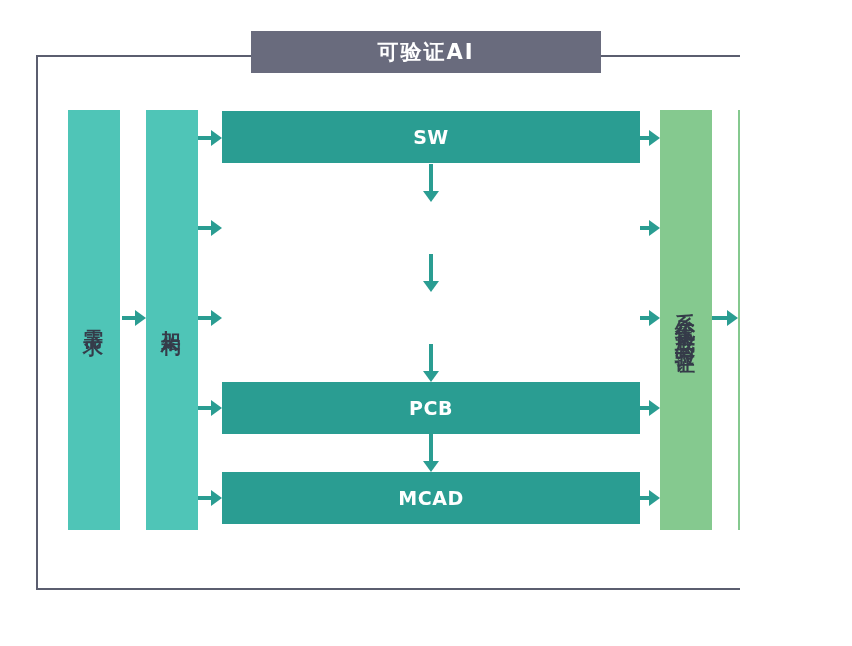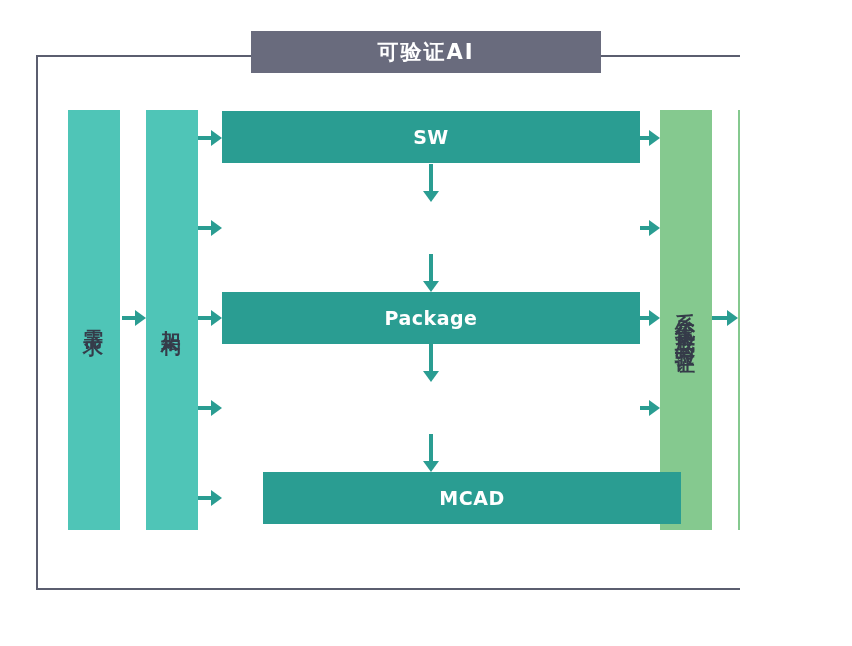--- a/index.html
+++ b/index.html
@@ -69,21 +69,21 @@
     color: #ffffff;
     display: flex; align-items: center; justify-content: center;
     font-size: 19px; font-weight: bold;
     letter-spacing: 0.5px;
     z-index: 2;
   }
   .row-sw  { top: 104px; margin-top: 7px; }
   .row-ic  { top: 202px; }
   .row-pkg { top: 292px; }
   .row-pcb { top: 382px; }
-  .row-mcad{ top: 472px; margin-left: 41px; }
+  .row-mcad{ top: 472px; }
 
   
   .arr-r {
     position: absolute;
     height: 4px;
     background: #2a9d92;
     z-index: 1;
   }
   .arr-r::after {
     content: "";
@@ -151,22 +151,22 @@
   <div class="vbar green col-int">
     <span class="vtext">系统集成与验证</span>
   </div>
   <div class="vbar green col-mfg">
     <span class="vtext">制造</span>
   </div>
 
   <div class="hrow row-sw">
     <span>SW</span>
   </div>
-  <div class="hrow row-pkg">
-    <span>Package</span>
+  <div class="hrow row-pcb">
+    <span>PCB</span>
   </div>
   <div class="hrow row-mcad">
     <span>MCAD</span>
   </div>
 
   <div class="arr-r a-req"></div>
 
   <div class="arr-r a-arch ay-1"></div>
   <div class="arr-r a-arch ay-2"></div>
   <div class="arr-r a-arch ay-3"></div>

